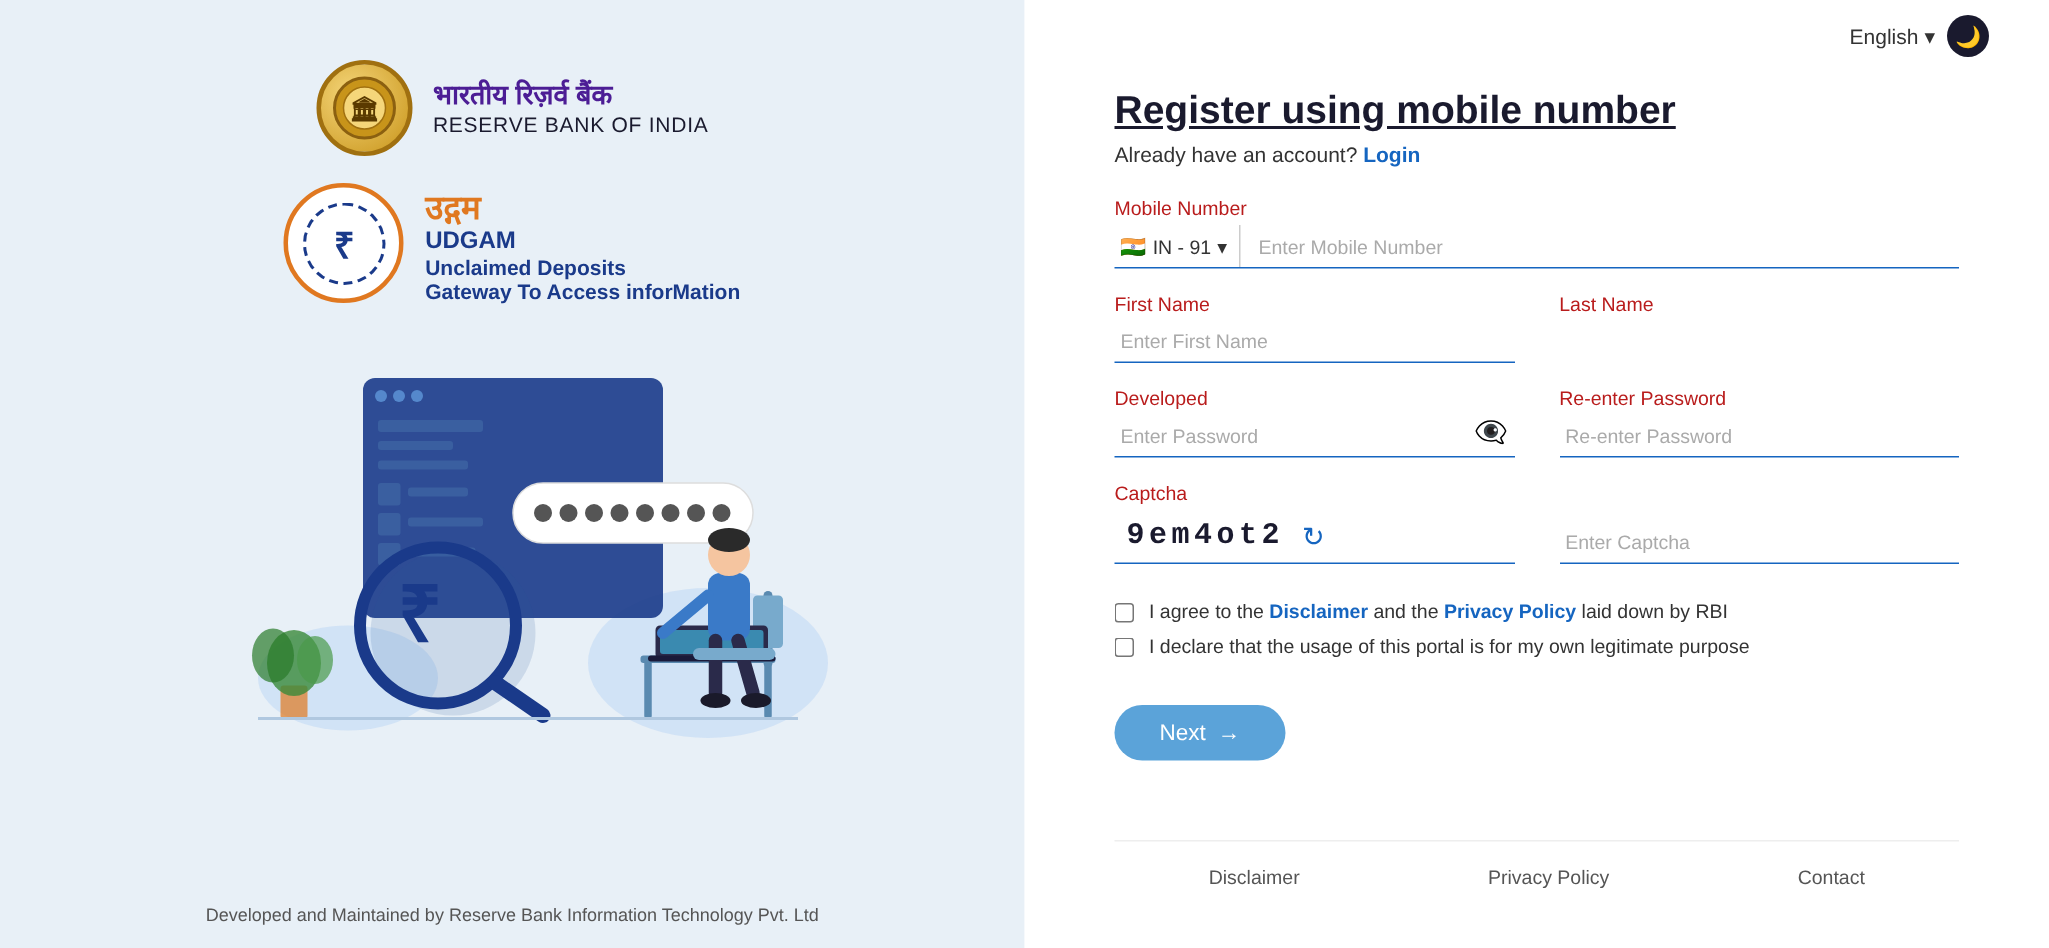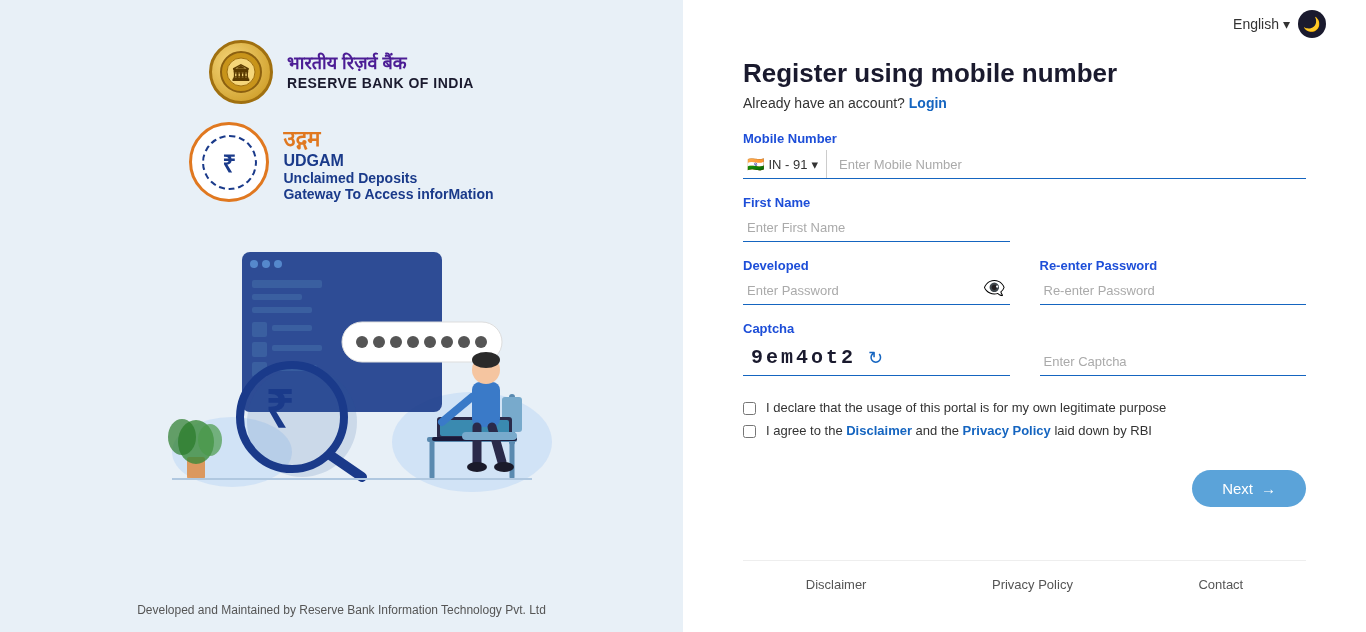--- a/index.html
+++ b/index.html
@@ -59,21 +59,21 @@
 
     .rbi-hindi {
       font-size: 18px;
       font-weight: bold;
       color: #4c1d95;
       line-height: 1.2;
     }
 
     .rbi-english {
       font-size: 14px;
-      font-weight: bold;
+      font-weight: normal;
       color: #1a1a2e;
       letter-spacing: 0.5px;
     }
 
     .udgam-logo {
       display: flex;
       align-items: center;
       gap: 14px;
     }
 
@@ -185,20 +185,21 @@
       font-size: 14px;
       cursor: pointer;
     }
 
     .page-title {
       font-size: 26px;
       font-weight: 700;
       color: #1a1a2e;
       margin-top: 15px;
       margin-bottom: 6px;
+      text-decoration: underline;
     }
 
     .login-link-row {
       font-size: 14px;
       color: #333;
       margin-bottom: 20px;
     }
 
     .login-link-row a {
       color: #1565c0;
@@ -208,22 +209,22 @@
     }
 
     .form-section {
       display: flex;
       flex-direction: column;
       gap: 16px;
     }
 
     .field-label {
       font-size: 13px;
-      color: #1d4ed8;
-      font-weight: 700;
+      color: #b91c1c;
+      font-weight: 400;
       margin-bottom: 4px;
     }
 
     .field-group {
       display: flex;
       flex-direction: column;
     }
 
     .field-row {
       display: flex;
@@ -533,20 +534,21 @@
         <input class="mobile-input" type="tel" placeholder="Enter Mobile Number" style="">
       </div>
     </div>
 
     <div class="field-row">
       <div class="field-group">
         <div class="field-label">First Name</div>
         <input class="form-input" type="text" placeholder="Enter First Name" style="">
       </div>
       <div class="field-group">
+        <div class="field-label">Last Name</div>
       </div>
     </div>
 
     <div class="field-row">
       <div class="field-group">
         <div class="field-label">Developed</div>
         <div class="password-wrapper">
           <input class="form-input" type="password" placeholder="Enter Password" style="">
           <span class="eye-icon">👁‍🗨</span>
         </div>
@@ -566,31 +568,31 @@
         </div>
         <div class="captcha-input-group">
           <input class="form-input" type="text" placeholder="Enter Captcha" style="">
         </div>
       </div>
     </div>
 
     <div class="checkbox-section">
       <label class="checkbox-row">
         <input type="checkbox" style="">
-        <span>I declare that the usage of this portal is for my own legitimate purpose</span>
-      </label>
-      <label class="checkbox-row">
-        <input type="checkbox" style="">
         <span>
           I agree to the <a href="#">Disclaimer</a> and the <a href="#">Privacy Policy</a> laid down by RBI
         </span>
       </label>
-    </div>
-
-    <div style="display:flex; justify-content:flex-end;">
+      <label class="checkbox-row">
+        <input type="checkbox" style="">
+        <span>I declare that the usage of this portal is for my own legitimate purpose</span>
+      </label>
+    </div>
+
+    <div style="display:flex; justify-content:flex-start;">
       <button class="next-btn">
         <span>Next</span>
         <span>→</span>
       </button>
     </div>
 
   </div>
 
   <div class="form-footer">
     <span class="footer-link">Disclaimer</span>

